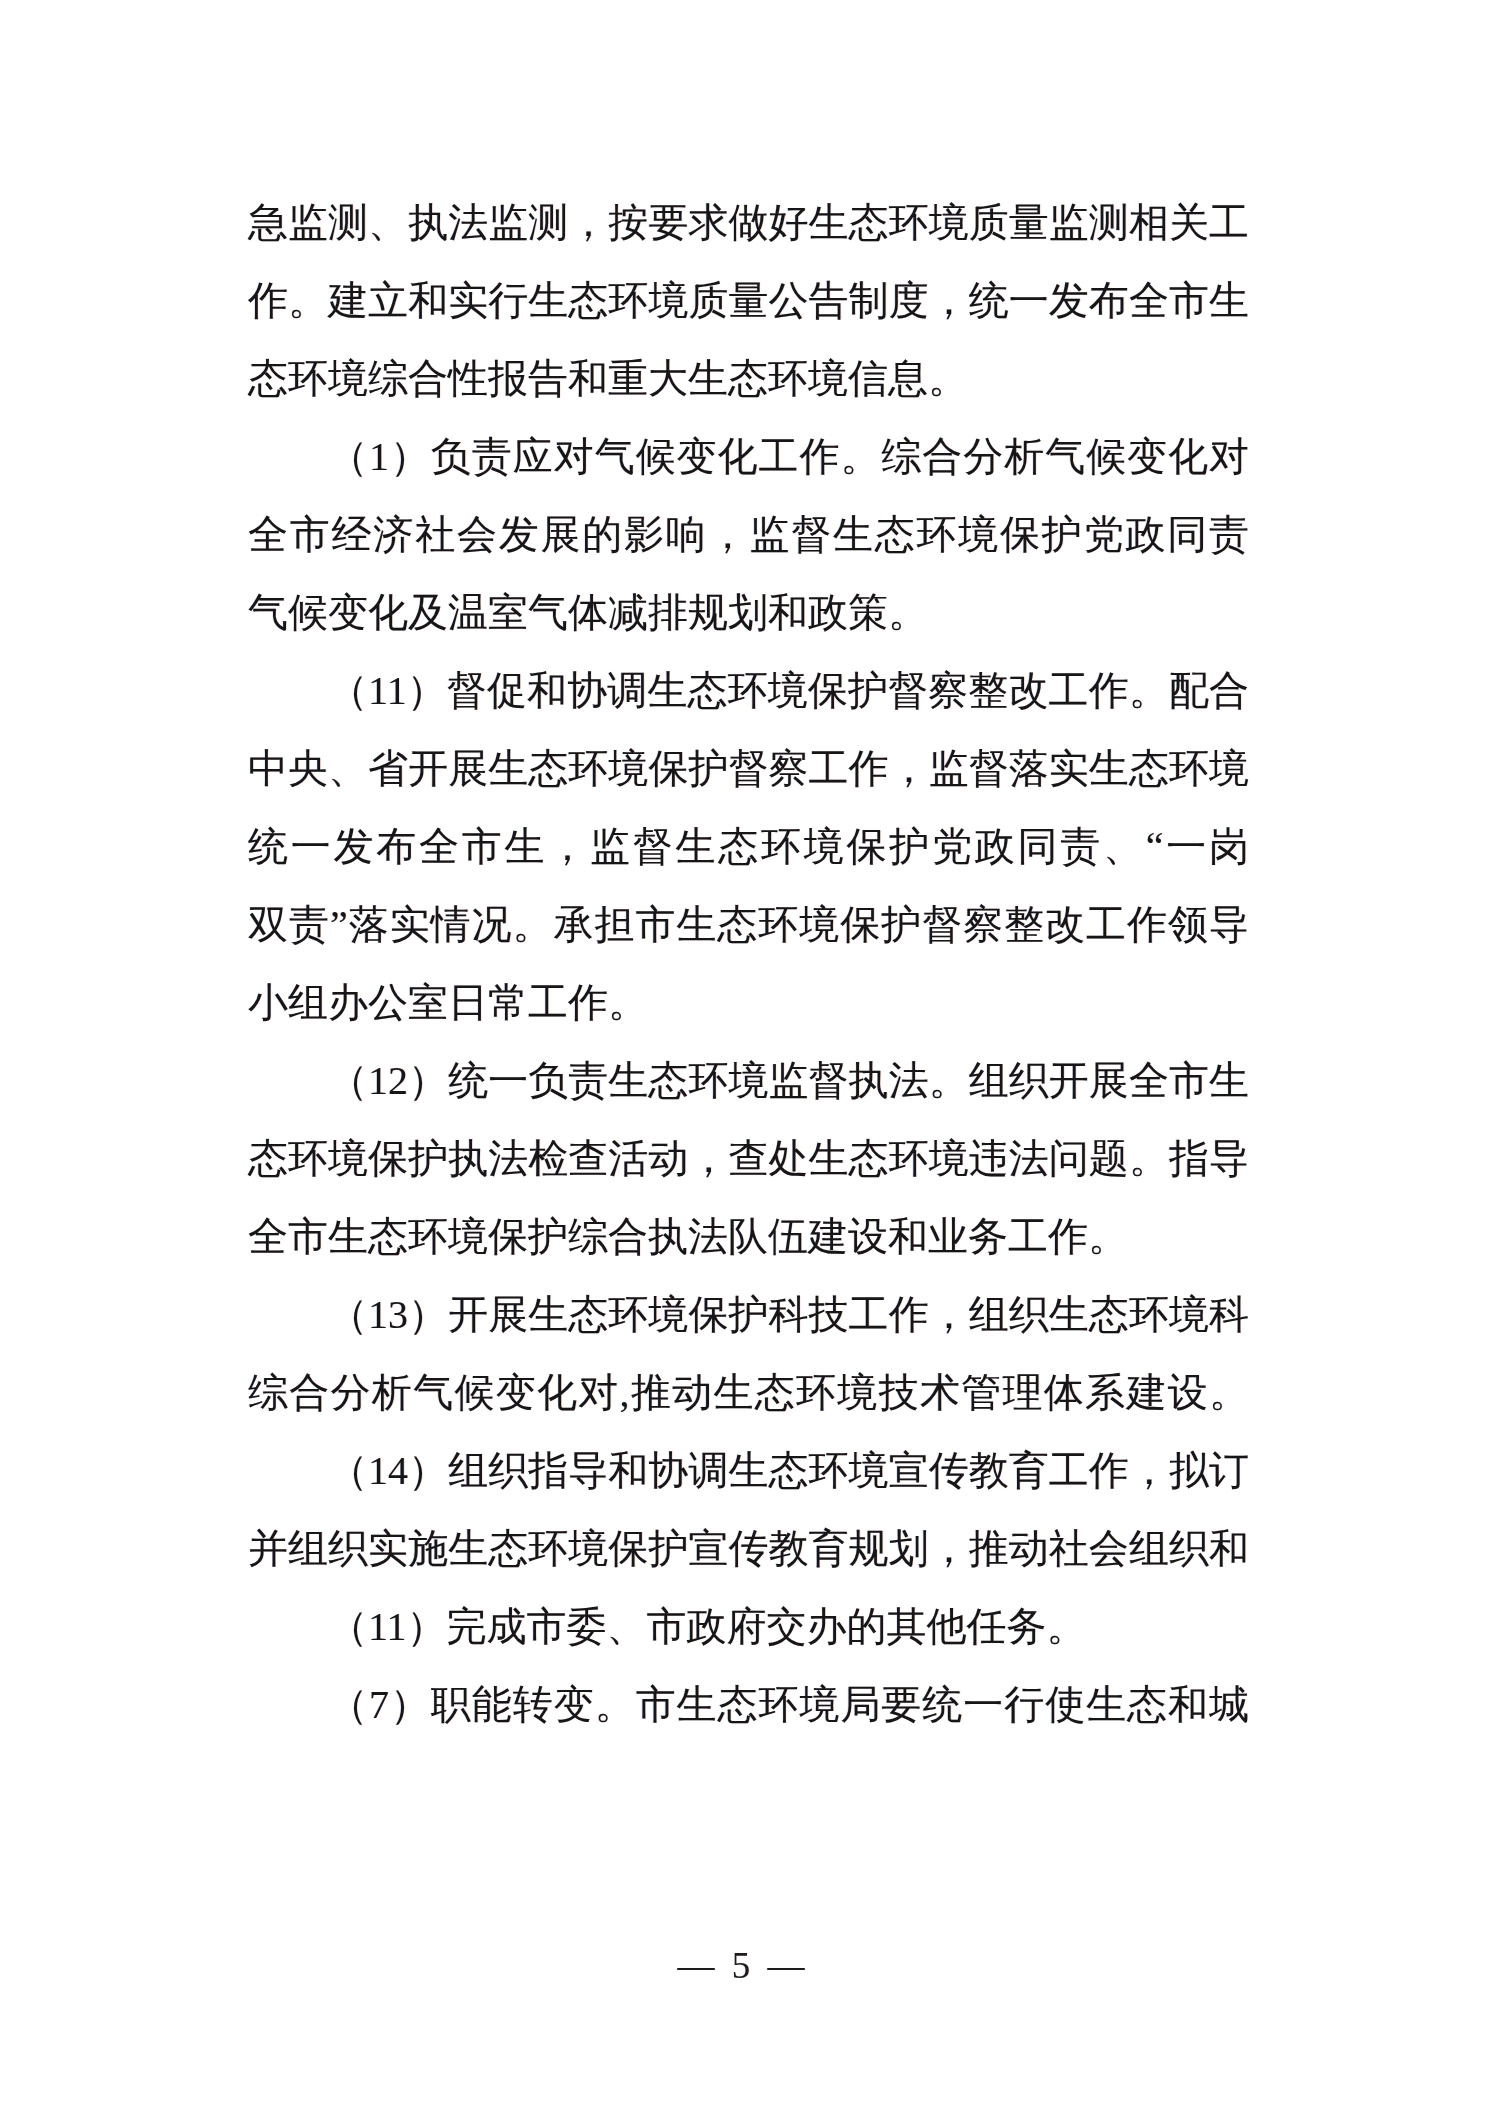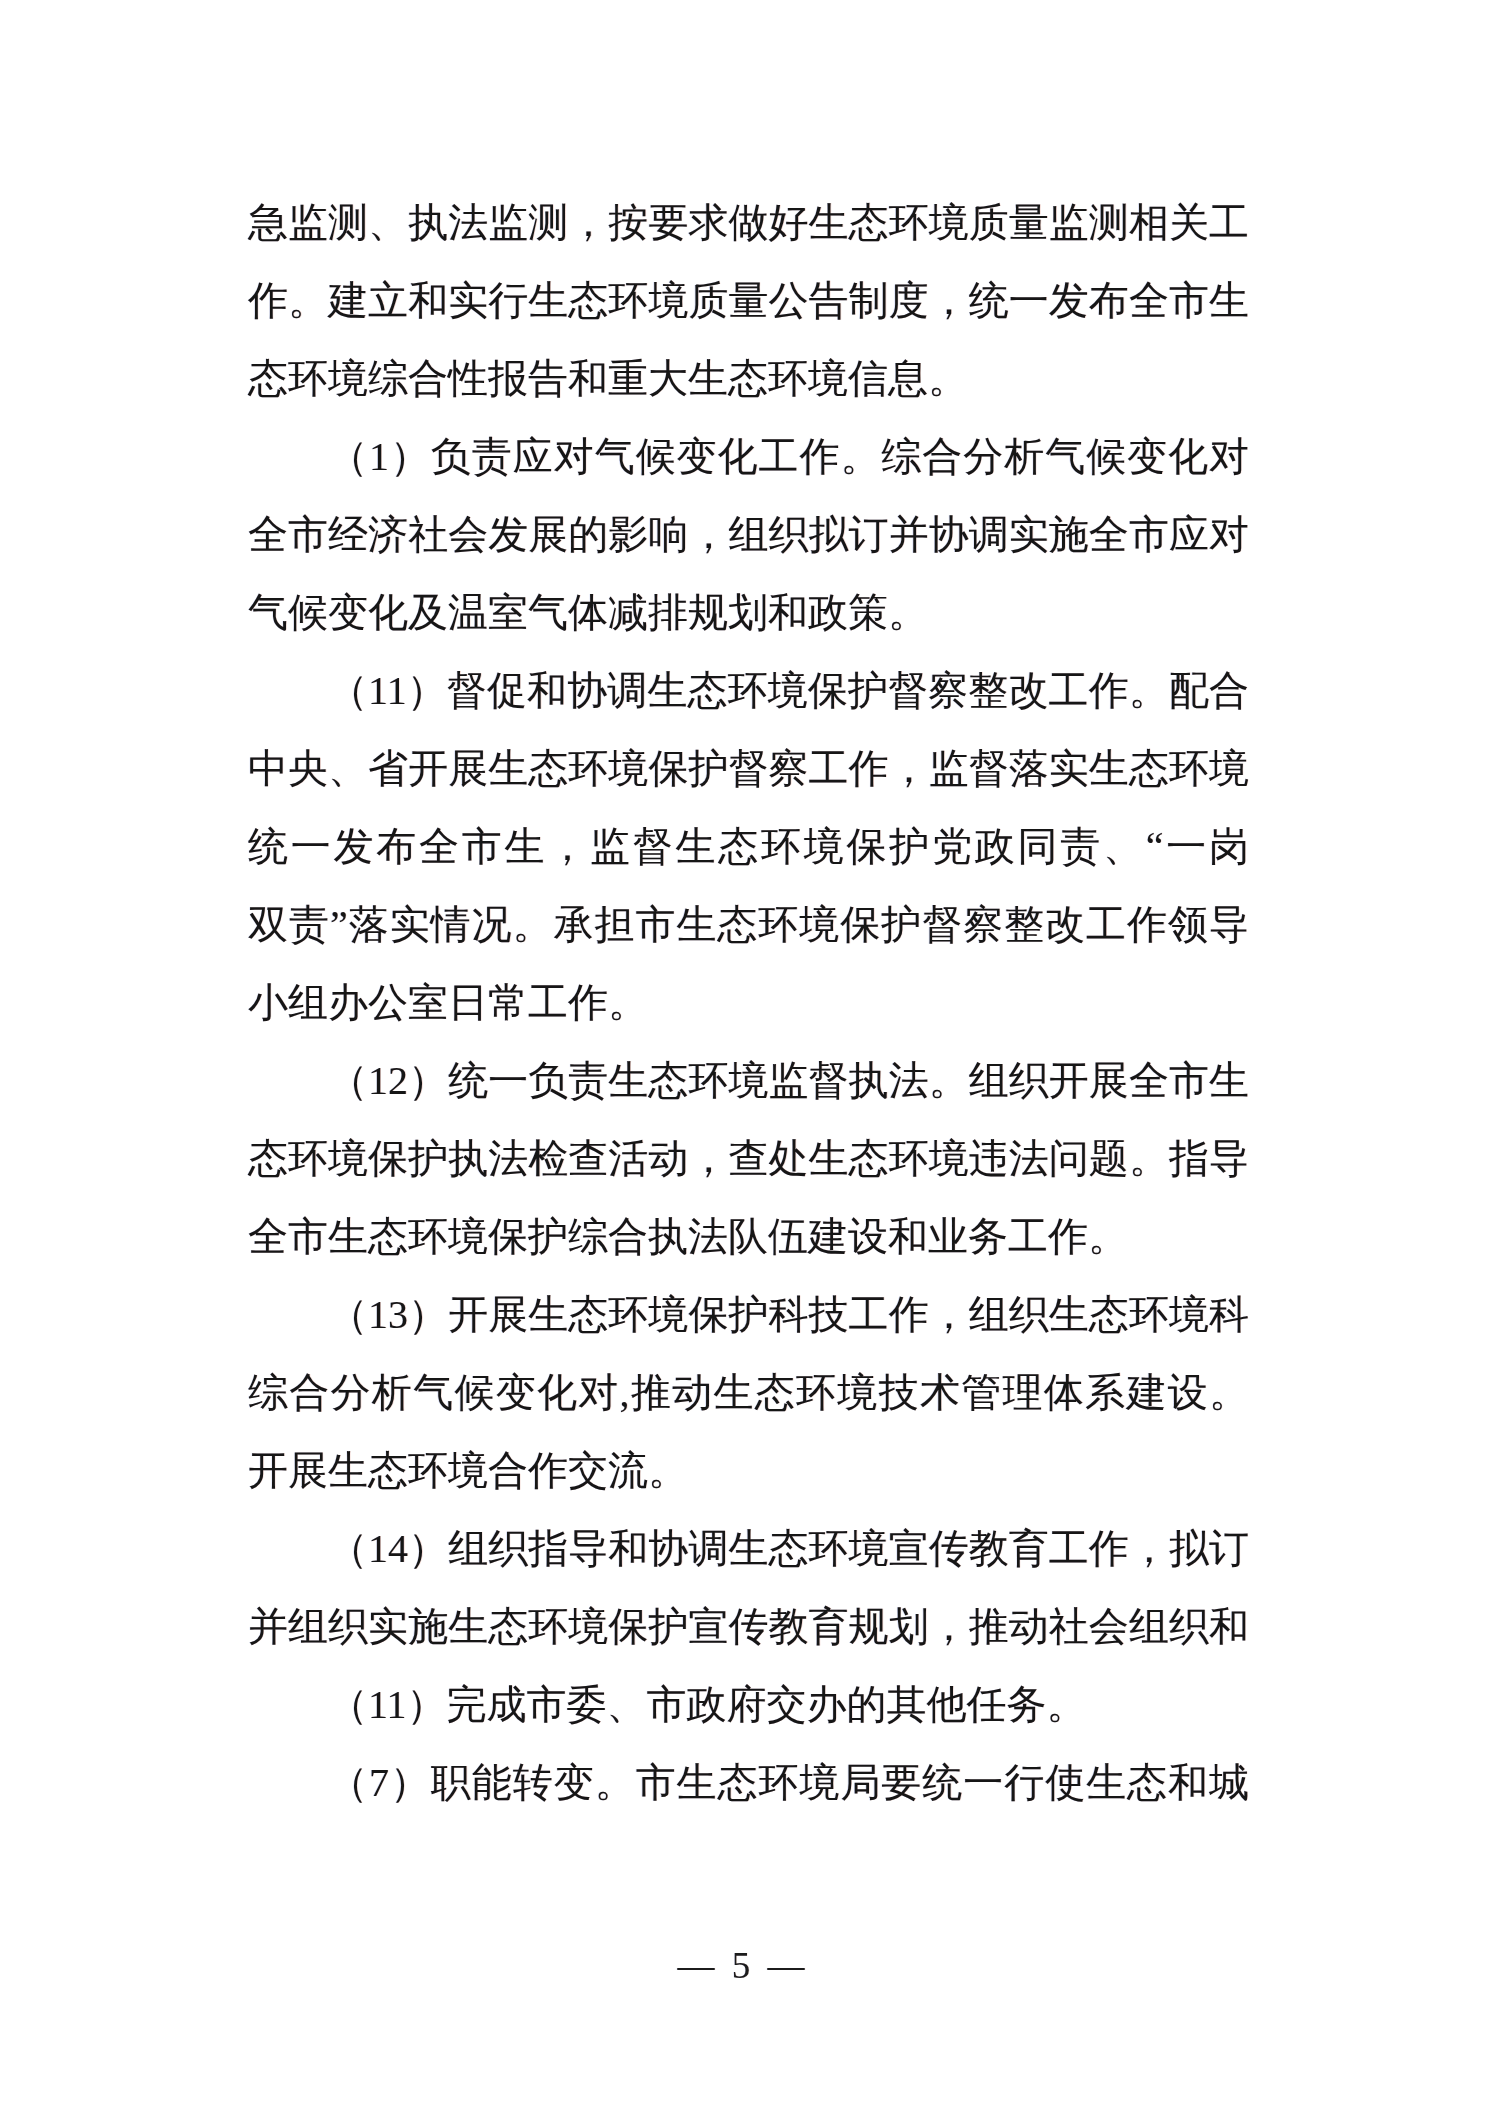--- a/index.html
+++ b/index.html
@@ -61,32 +61,31 @@
 </style>
 </head>
 <body style="background: rgb(255, 255, 255);">
 
 <div class="page">
   <div class="text-block">
       <div class="line fill" style="color: rgb(22, 22, 22);">急监测、执法监测，按要求做好生态环境质量监测相关工</div>
       <div class="line fill" style="color: rgb(22, 22, 22);">作。建立和实行生态环境质量公告制度，统一发布全市生</div>
       <div class="line" style="color: rgb(22, 22, 22);">态环境综合性报告和重大生态环境信息。</div>
       <div class="line indent fill" style="color: rgb(22, 22, 22);">（1）负责应对气候变化工作。综合分析气候变化对</div>
-      <div class="line fill" style="color: rgb(22, 22, 22);">全市经济社会发展的影响，组织拟订并协调实施全市应对</div>
+      <div class="line fill" style="color: rgb(22, 22, 22);">全市经济社会发展的影响，监督生态环境保护党政同责</div>
       <div class="line" style="color: rgb(22, 22, 22);">气候变化及温室气体减排规划和政策。</div>
       <div class="line indent fill" style="color: rgb(22, 22, 22);">（11）督促和协调生态环境保护督察整改工作。配合</div>
       <div class="line fill" style="color: rgb(22, 22, 22); font-family: Liberation Serif, serif;">中央、省开展生态环境保护督察工作，监督落实生态环境</div>
       <div class="line fill" style="color: rgb(22, 22, 22);">统一发布全市生，监督生态环境保护党政同责、“一岗</div>
       <div class="line fill" style="color: rgb(22, 22, 22);">双责”落实情况。承担市生态环境保护督察整改工作领导</div>
       <div class="line" style="color: rgb(22, 22, 22);">小组办公室日常工作。</div>
       <div class="line indent fill" style="color: rgb(22, 22, 22);">（12）统一负责生态环境监督执法。组织开展全市生</div>
       <div class="line fill" style="color: rgb(22, 22, 22);">态环境保护执法检查活动，查处生态环境违法问题。指导</div>
       <div class="line" style="color: rgb(22, 22, 22);">全市生态环境保护综合执法队伍建设和业务工作。</div>
       <div class="line indent fill" style="color: rgb(22, 22, 22);">（13）开展生态环境保护科技工作，组织生态环境科</div>
       <div class="line fill" style="color: rgb(22, 22, 22);">综合分析气候变化对,推动生态环境技术管理体系建设。</div>
-      <div class="line" style="color: rgb(22, 22, 22);">开展生态环境合作交流。</div>
       <div class="line indent fill" style="color: rgb(22, 22, 22);">（14）组织指导和协调生态环境宣传教育工作，拟订</div>
       <div class="line fill" style="color: rgb(22, 22, 22);">并组织实施生态环境保护宣传教育规划，推动社会组织和</div>
       <div class="line indent" style="color: rgb(22, 22, 22);">（11）完成市委、市政府交办的其他任务。</div>
       <div class="line indent fill" style="color: rgb(22, 22, 22);">（7）职能转变。市生态环境局要统一行使生态和城</div>
     </div>
   <div class="page-number">— 5 —</div>
 </div>
 
 </body></html>

